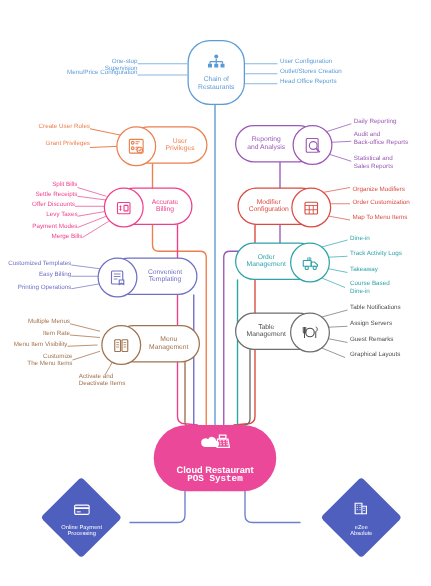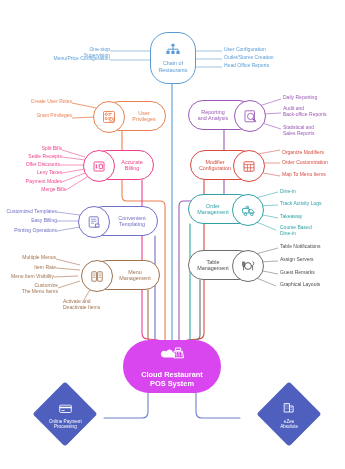--- a/index.html
+++ b/index.html
@@ -13,21 +13,21 @@
   .node .ttl{display:block;padding:0 3px;}
   .iconbubble{position:absolute;border-radius:50%;background:#fff;border-width:1px;
         border-style:solid;display:flex;align-items:center;justify-content:center;}
   .leaf{position:absolute;line-height:1.15;white-space:pre-line;}
   .diamond{position:absolute;display:flex;flex-direction:column;align-items:center;
         justify-content:center;background:#4e5fbe;transform:rotate(45deg);
         border-radius:3px;}
   .diamond > .inner{transform:rotate(-45deg);display:flex;flex-direction:column;
         align-items:center;justify-content:center;color:#fff;text-align:center;
         line-height:1.1;}
-  .centre{position:absolute;background:#d946ef;border-radius:34px;color:#fff;
+  .centre{position:absolute;background:#ec4899;border-radius:34px;color:#fff;
         display:flex;flex-direction:column;align-items:center;justify-content:center;
         text-align:center;}
 </style>
 </head>
 <body>
 
 <div id="stage">
 
   <svg id="wires" viewBox="0 0 345 469">
     <g fill="none" stroke-width="1.1" stroke-linecap="round">
@@ -271,21 +271,21 @@
       <svg width="26" height="17" viewBox="0 0 26 17" fill="none">
         <path d="M16.5 2 h5.2 v2.6 h-5.2 z M15 5.2 h8.4 l1.1 6.6 h-9.8 z" stroke="#fff" stroke-width="1" fill="none"></path>
         <path d="M16.6 6.6 h1.4 M19.2 6.6 h1.4 M21.8 6.6 h1.2
                  M16.8 8.2 h1.4 M19.4 8.2 h1.4 M22 8.2 h1.2
                  M17 9.8 h1.4 M19.6 9.8 h1.4 M22.2 9.8 h1.2" stroke="#fff" stroke-width="0.8"></path>
         <path d="M7.5 5.4 a3.3 3.3 0 0 1 6.3 1.1 a2.5 2.5 0 0 1 0 5 H5
                  a3.4 3.4 0 0 1 -0.4 -6.7 a3.2 3.2 0 0 1 2.9 0.6 z" fill="#ffffff"></path>
       </svg>
     </span>
     <span style="font-size:7.4px;font-weight:bold;">Cloud Restaurant</span>
-    <span style="font-size:7.4px;font-weight:bold;">POS System</span>
+    <span style="font-size:7.4px;font-weight:bold;font-family:Liberation Mono, monospace;">POS System</span>
   </div>
 
   <div class="diamond" style="left:42px;top:391px;width:46px;height:46px;">
     <div class="inner">
       <span style="margin-bottom:2px;">
         <svg width="13" height="9" viewBox="0 0 13 9" fill="none" stroke="#fff" stroke-width="0.9">
           <rect x="0.7" y="0.8" width="11.6" height="7.4" rx="1"></rect>
           <path d="M0.7 3.2 h11.6" stroke-width="1.4"></path>
           <path d="M2.4 6.2 h3.2" stroke-width="0.8"></path>
         </svg>

